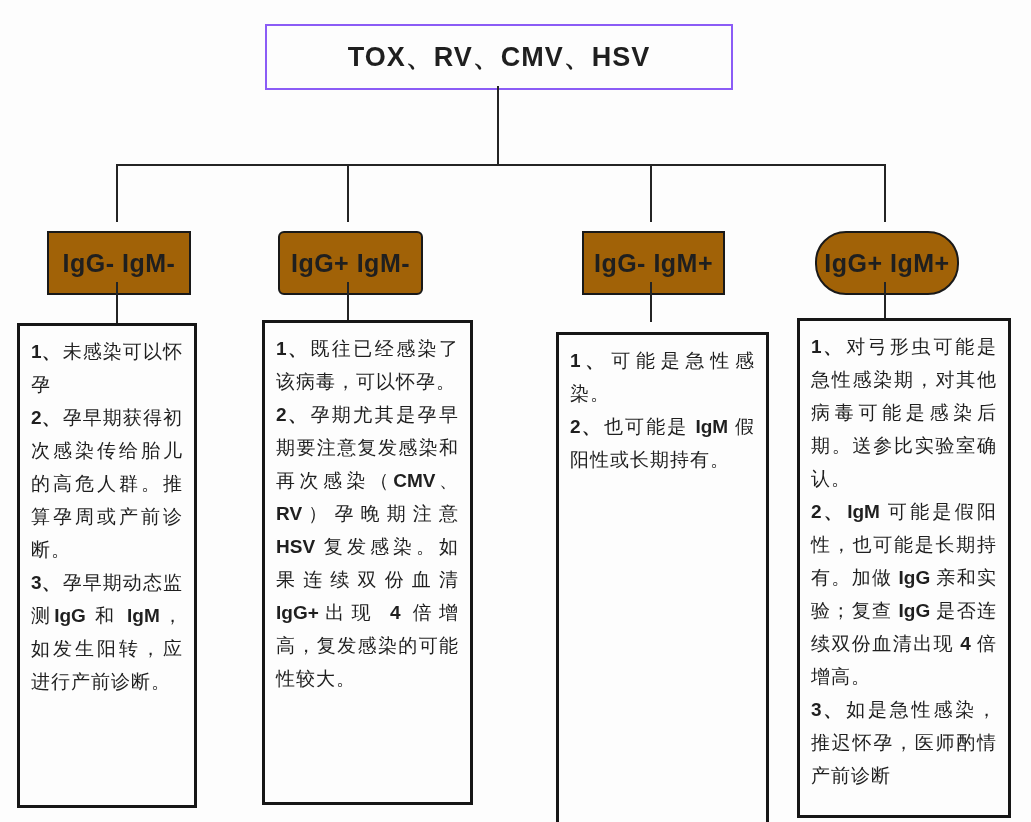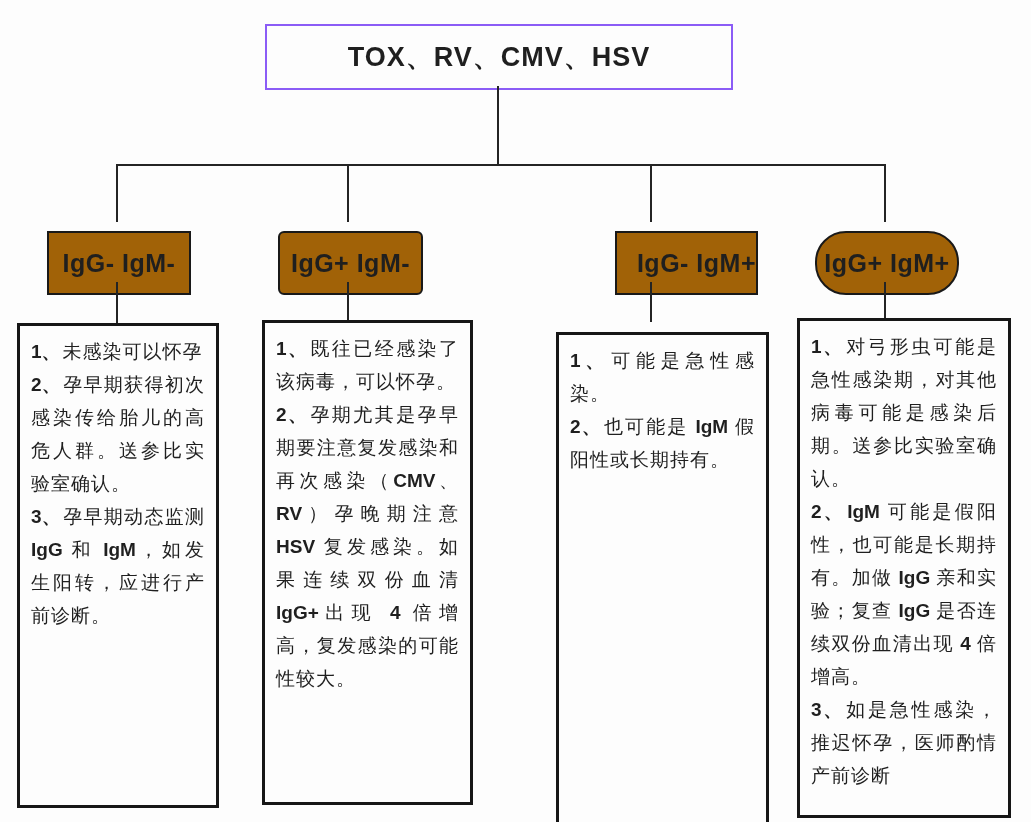--- a/index.html
+++ b/index.html
@@ -31,35 +31,35 @@
   .label-box{
     position:absolute;top:222px;height:60px;
     border:2px solid #191919;
     background:#a16207;
     display:flex;align-items:center;justify-content:center;
     font-family:"Liberation Sans","DejaVu Sans",sans-serif;
     font-size:25px;font-weight:600;letter-spacing:0.5px;margin-top:9px;
   }
   #label-1{left:47px;width:140px;}
   #label-2{left:278px;width:141px;border-radius:6px;}
-  #label-3{left:615px;width:139px;justify-content:flex-end;}
+  #label-3{left:582px;width:139px;}
   #label-4{left:815px;width:140px;border-radius:31px;}
 
   
   .detail-box{
     position:absolute;
     border:3px solid #161616;
     background:#fdfdfd;
     padding:9px 11px;
     box-sizing:border-box;
     font-size:19px;
     line-height:33px;
     letter-spacing:1px;
   }
-  #detail-1{left:17px;top:323px;width:202px;height:485px;}
+  #detail-1{left:17px;top:323px;width:180px;height:485px;}
   #detail-2{left:262px;top:320px;width:211px;height:485px;}
   #detail-3{left:556px;top:332px;width:213px;height:569px;}
   #detail-4{left:797px;top:318px;width:214px;height:500px;}
 
   .detail-box p{
     margin:0;
     text-align:justify;
     text-align-last:left;
   }
   .num{
@@ -103,21 +103,21 @@
     <span>IgG+ IgM+</span>
   </div>
 
   <div class="line v" style="left:116px;top:282px;height:41px;"></div>
   <div class="line v" style="left:347px;top:282px;height:38px;"></div>
   <div class="line v" style="left:650px;top:282px;height:40px;"></div>
   <div class="line v" style="left:884px;top:282px;height:36px;"></div>
 
   <div class="detail-box" id="detail-1">
     <p><b class="num">1、</b><span class="t">未感染可以怀孕</span></p>
-    <p><b class="num">2、</b><span class="t">孕早期获得初次感染传给胎儿的高危人群。送参比实验室确认。</span></p>
+    <p><b class="num">2、</b><span class="t">孕早期获得初次感染传给胎儿的高危人群。推算孕周或产前诊断。</span></p>
     <p><b class="num">3、</b><span class="t">孕早期动态监测<span class="lat">IgG</span> 和 <span class="lat">IgM</span>，如发生阳转，应进行产前诊断。</span></p>
   </div>
 
   <div class="detail-box" id="detail-2">
     <p><b class="num">1、</b><span class="t">既往已经感染了该病毒，可以怀孕。</span></p>
     <p><b class="num">2、</b><span class="t">孕期尤其是孕早期要注意复发感染和再次感染（<span class="lat">CMV</span>、<span class="lat">RV</span>）孕晚期注意 <span class="lat">HSV</span> 复发感染。如果连续双份血清<span class="lat">IgG+</span>出现 <span class="lat">4</span> 倍增高，复发感染的可能性较大。</span></p>
   </div>
 
   <div class="detail-box" id="detail-3">
     <p><b class="num">1、</b><span class="t">可能是急性感染。</span></p>

